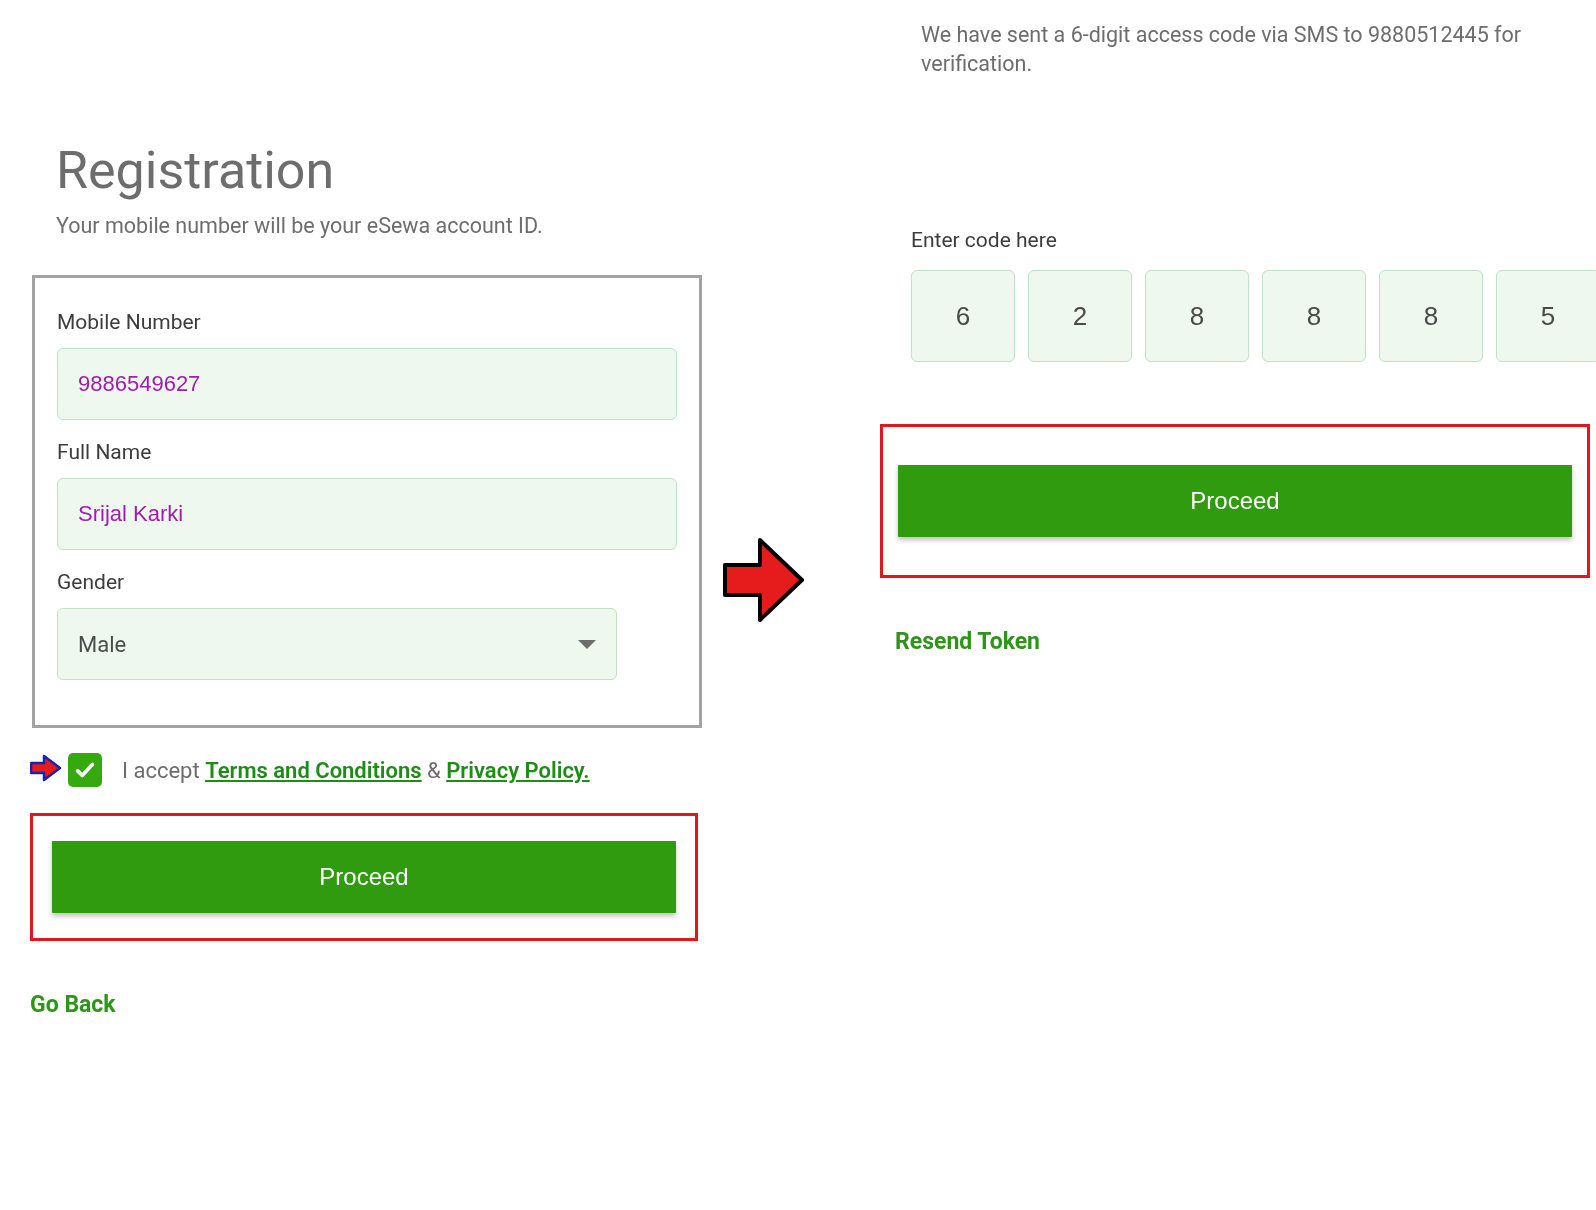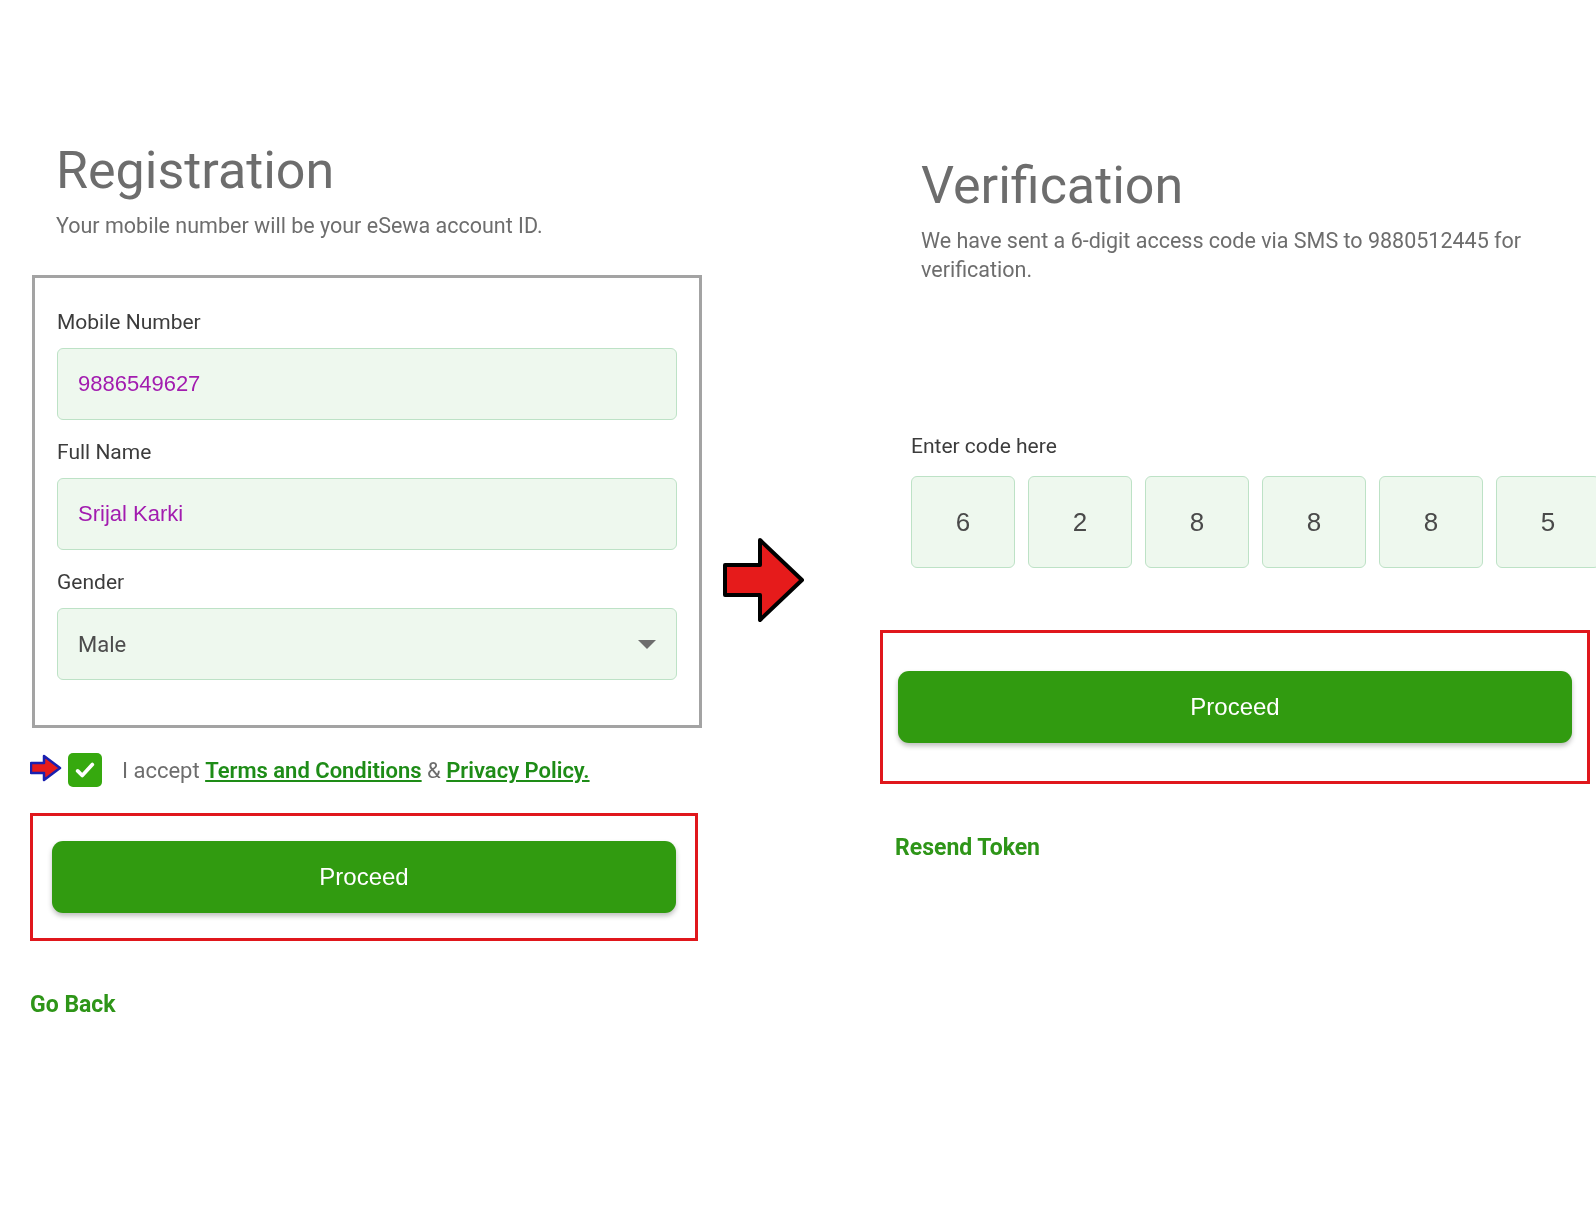--- a/index.html
+++ b/index.html
@@ -90,21 +90,21 @@
     font-size: 22px;
     color: #a21caf;
     outline: none;
   }
 
   .select-wrap {
     position: relative;
     width: 620px;
   }
   .select-display {
-    width: 620px;
+    width: 560px;
     height: 72px;
     border: 1px solid #bde2c6;
     background: #eef8ee;
     border-radius: 6px;
     padding: 0 20px;
     font-size: 22px;
     color: #4c4c4c;
     display: flex;
     align-items: center;
     justify-content: space-between;
@@ -153,21 +153,21 @@
     border: 3px solid #e0171c;
     padding: 25px 19px;
     margin-top: 26px;
     width: 668px;
   }
   .proceed-btn {
     width: 100%;
     height: 72px;
     background: #319b10;
     border: none;
-    border-radius: 11px;
+    border-radius: 1px;
     color: #fff;
     font-size: 24px;
     font-weight: 500;
     cursor: pointer;
     box-shadow: 0 3px 5px rgba(0,0,0,.25);
   }
 
   .go-back, .resend {
     color: #2e9518;
     font-size: 23px;
@@ -277,21 +277,20 @@
     </div>
 
     <div class="red-outline">
       <button class="proceed-btn">Proceed</button>
     </div>
 
     <div class="go-back">Go Back</div>
   </div>
 
   <div class="panel ver-panel">
-    <h1 class="title" style="padding-top:145px;">Verification</h1>
     <p class="subtitle" style="max-width:640px;">We have sent a 6-digit access code via SMS to 9880512445 for verification.</p>
 
     <div class="code-label">Enter code here</div>
     <div class="code-row">
       <input class="code-cell" maxlength="1" value="6" style="">
       <input class="code-cell" maxlength="1" value="2" style="">
       <input class="code-cell" maxlength="1" value="8" style="">
       <input class="code-cell" maxlength="1" value="8" style="">
       <input class="code-cell" maxlength="1" value="8" style="">
       <input class="code-cell" maxlength="1" value="5" style="">

